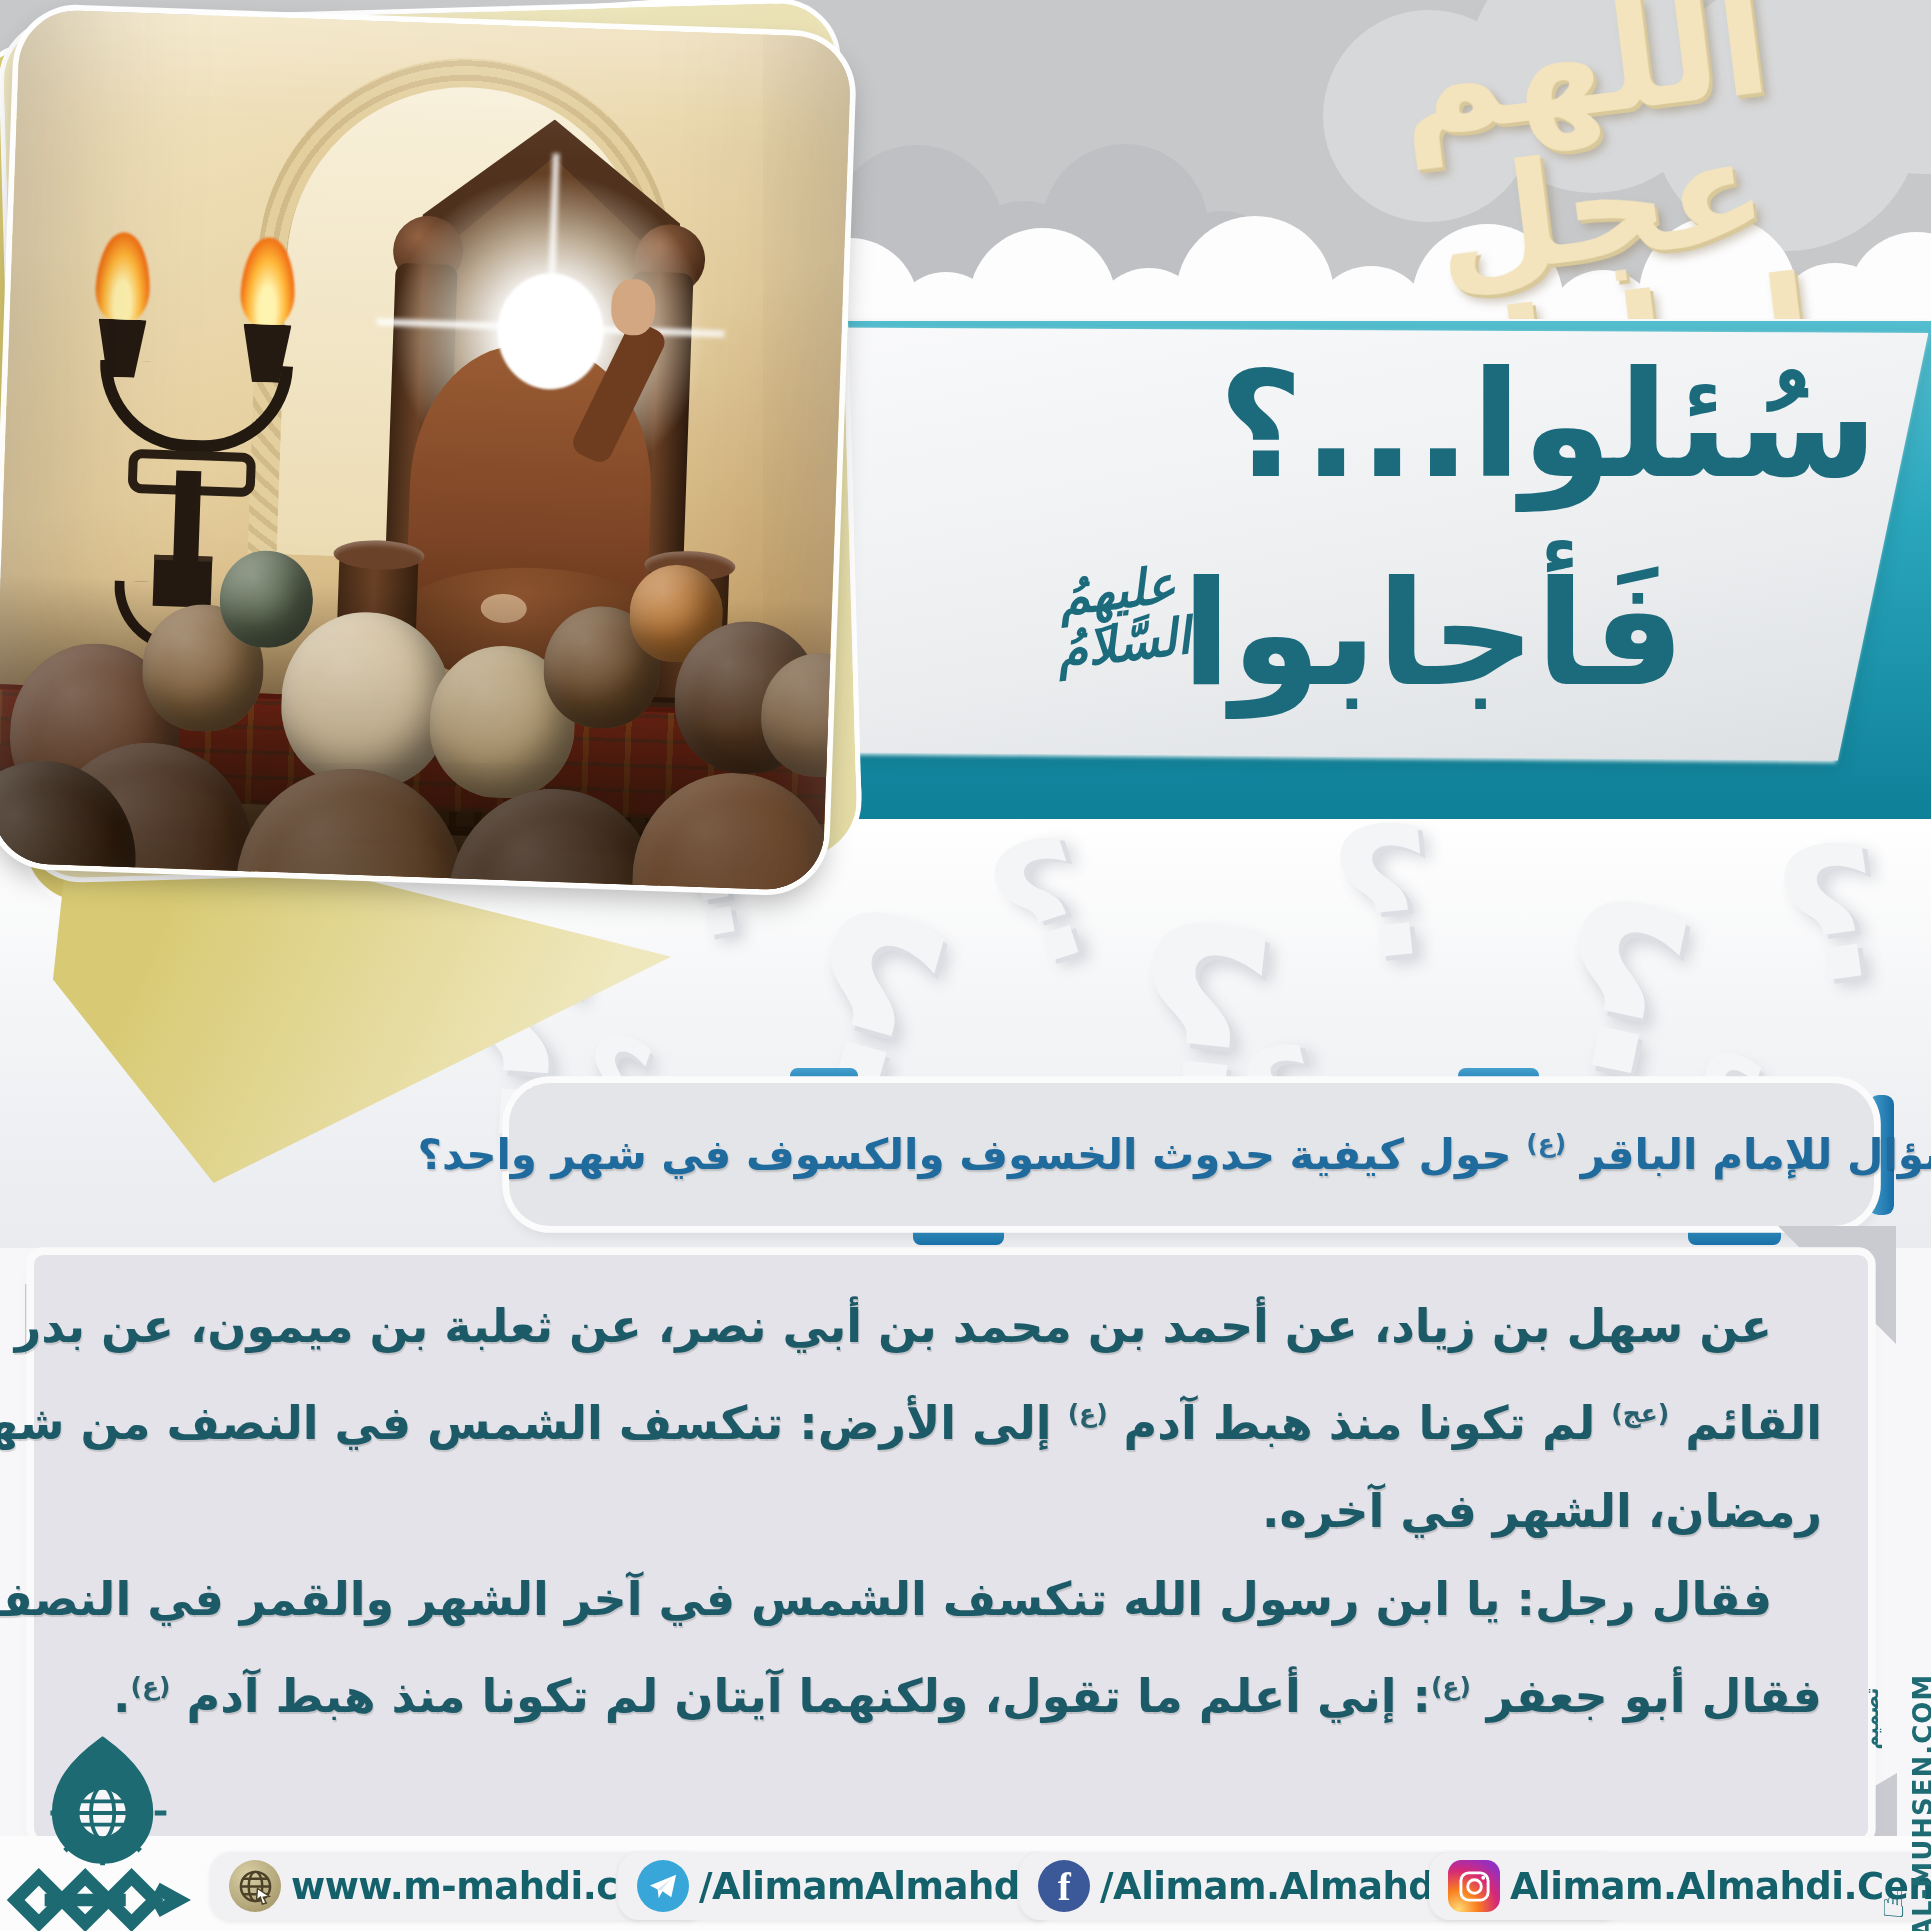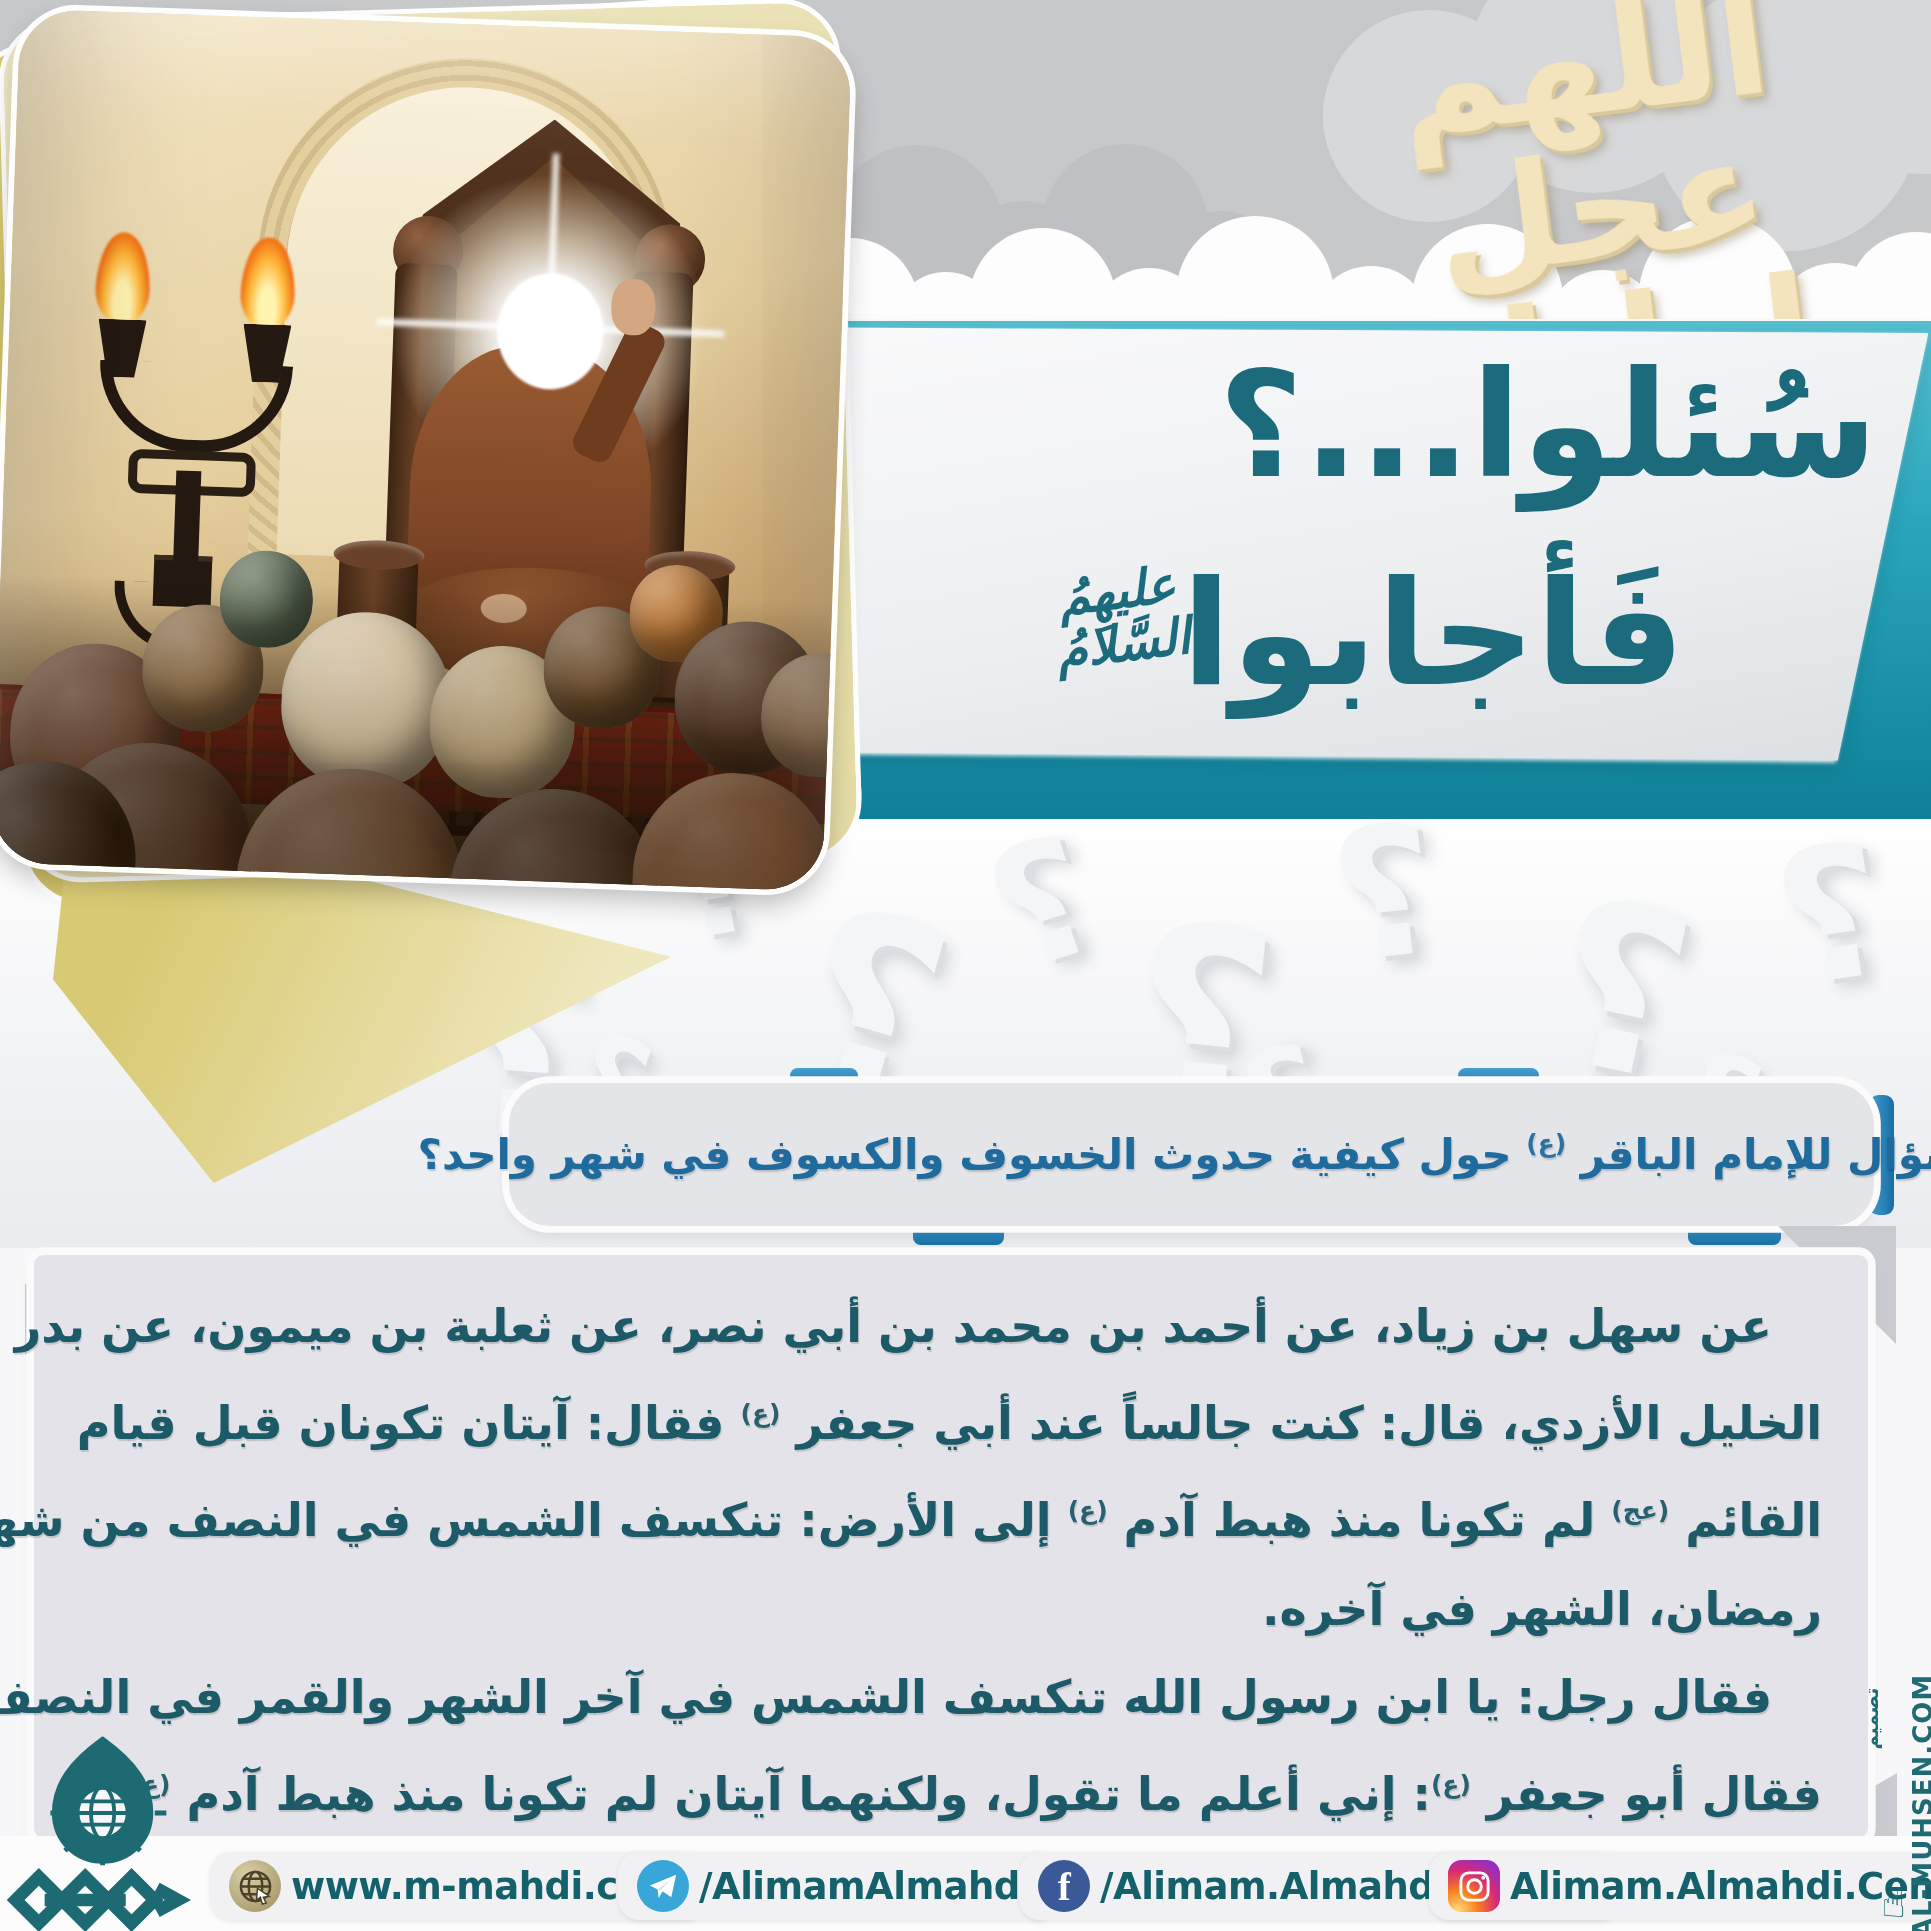--- a/index.html
+++ b/index.html
@@ -275,21 +275,20 @@
 <div class="abs qbar">
   <div class="qbar-text honorify">سؤال للإمام الباقر <span class="hon">(ع)</span> حول كيفية حدوث الخسوف والكسوف في شهر واحد؟</div>
 </div>
 
 <div class="abs corner" style="left:25px;top:1284px;width:89px;height:70px;clip-path:polygon(0 0,100% 0,100% 30%,30% 30%,30% 100%,0 100%);"></div>
 <div class="abs corner" style="left:1778px;top:1226px;width:118px;height:118px;clip-path:polygon(0 0,100% 0,100% 100%);"></div>
 <div class="abs corner" style="left:1781px;top:1773px;width:116px;height:68px;clip-path:polygon(0 100%,100% 0,100% 100%);"></div>
 
 <div class="abs hblock">
   <div class="ar-line indent honorify">عن سهل بن زياد، عن أحمد بن محمد بن أبي نصر، عن ثعلبة بن ميمون، عن بدر بن</div>
-  <div class="ar-line honorify">الخليل الأزدي، قال: كنت جالساً عند أبي جعفر <span class="hon">(ع)</span> فقال: آيتان تكونان قبل قيام</div>
   <div class="ar-line honorify">القائم <span class="hon">(عج)</span> لم تكونا منذ هبط آدم <span class="hon">(ع)</span> إلى الأرض: تنكسف الشمس في النصف من شهر</div>
   <div class="ar-line honorify">رمضان، الشهر في آخره.</div>
   <div class="ar-line indent honorify">فقال رجل: يا ابن رسول الله تنكسف الشمس في آخر الشهر والقمر في النصف؟</div>
   <div class="ar-line honorify">فقال أبو جعفر <span class="hon">(ع)</span>: إني أعلم ما تقول، ولكنهما آيتان لم تكونا منذ هبط آدم <span class="hon">(ع)</span>.</div>
 </div>
 
 <div class="abs footer-strip"></div>
 
 <div class="abs logo-box">
   <svg width="198" height="207" viewBox="0 0 205 214">

